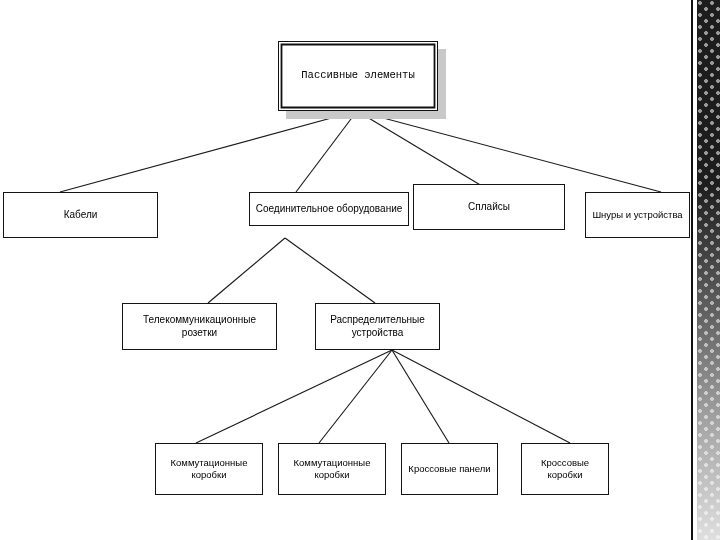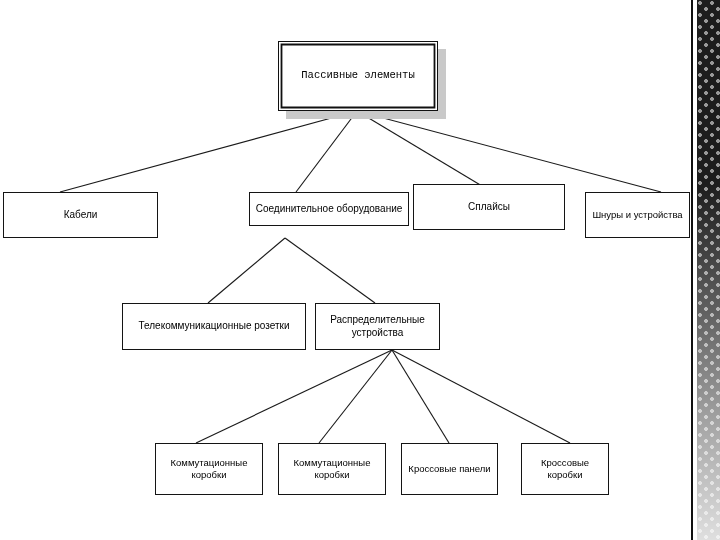--- a/index.html
+++ b/index.html
@@ -130,21 +130,21 @@
       </div>
       <div class="node" style="left: 205px; top: 192px; width: 160px; height: 34px; font-size: 10px; margin-left: 44px;">
         <span class="label">Соединительное оборудование</span>
       </div>
       <div class="node" style="left: 413px; top: 184px; width: 152px; height: 46px; font-size: 10px;">
         <span class="label">Сплайсы</span>
       </div>
       <div class="node" style="left: 585px; top: 192px; width: 105px; height: 46px; font-size: 9.5px;">
         <span class="label">Шнуры и устройства</span>
       </div>
-      <div class="node" style="left: 122px; top: 303px; width: 184px; height: 47px; font-size: 10px;">
+      <div class="node" style="left: 122px; top: 303px; width: 155px; height: 47px; font-size: 10px;">
         <span class="label">Телекоммуникационные розетки</span>
       </div>
       <div class="node" style="left: 315px; top: 303px; width: 125px; height: 47px; font-size: 10px;">
         <span class="label">Распределительные устройства</span>
       </div>
       <div class="node" style="left: 155px; top: 443px; width: 108px; height: 52px; font-size: 9.5px;">
         <span class="label">Коммутационные коробки</span>
       </div>
       <div class="node" style="left: 278px; top: 443px; width: 108px; height: 52px; font-size: 9.5px;">
         <span class="label">Коммутационные коробки</span>

